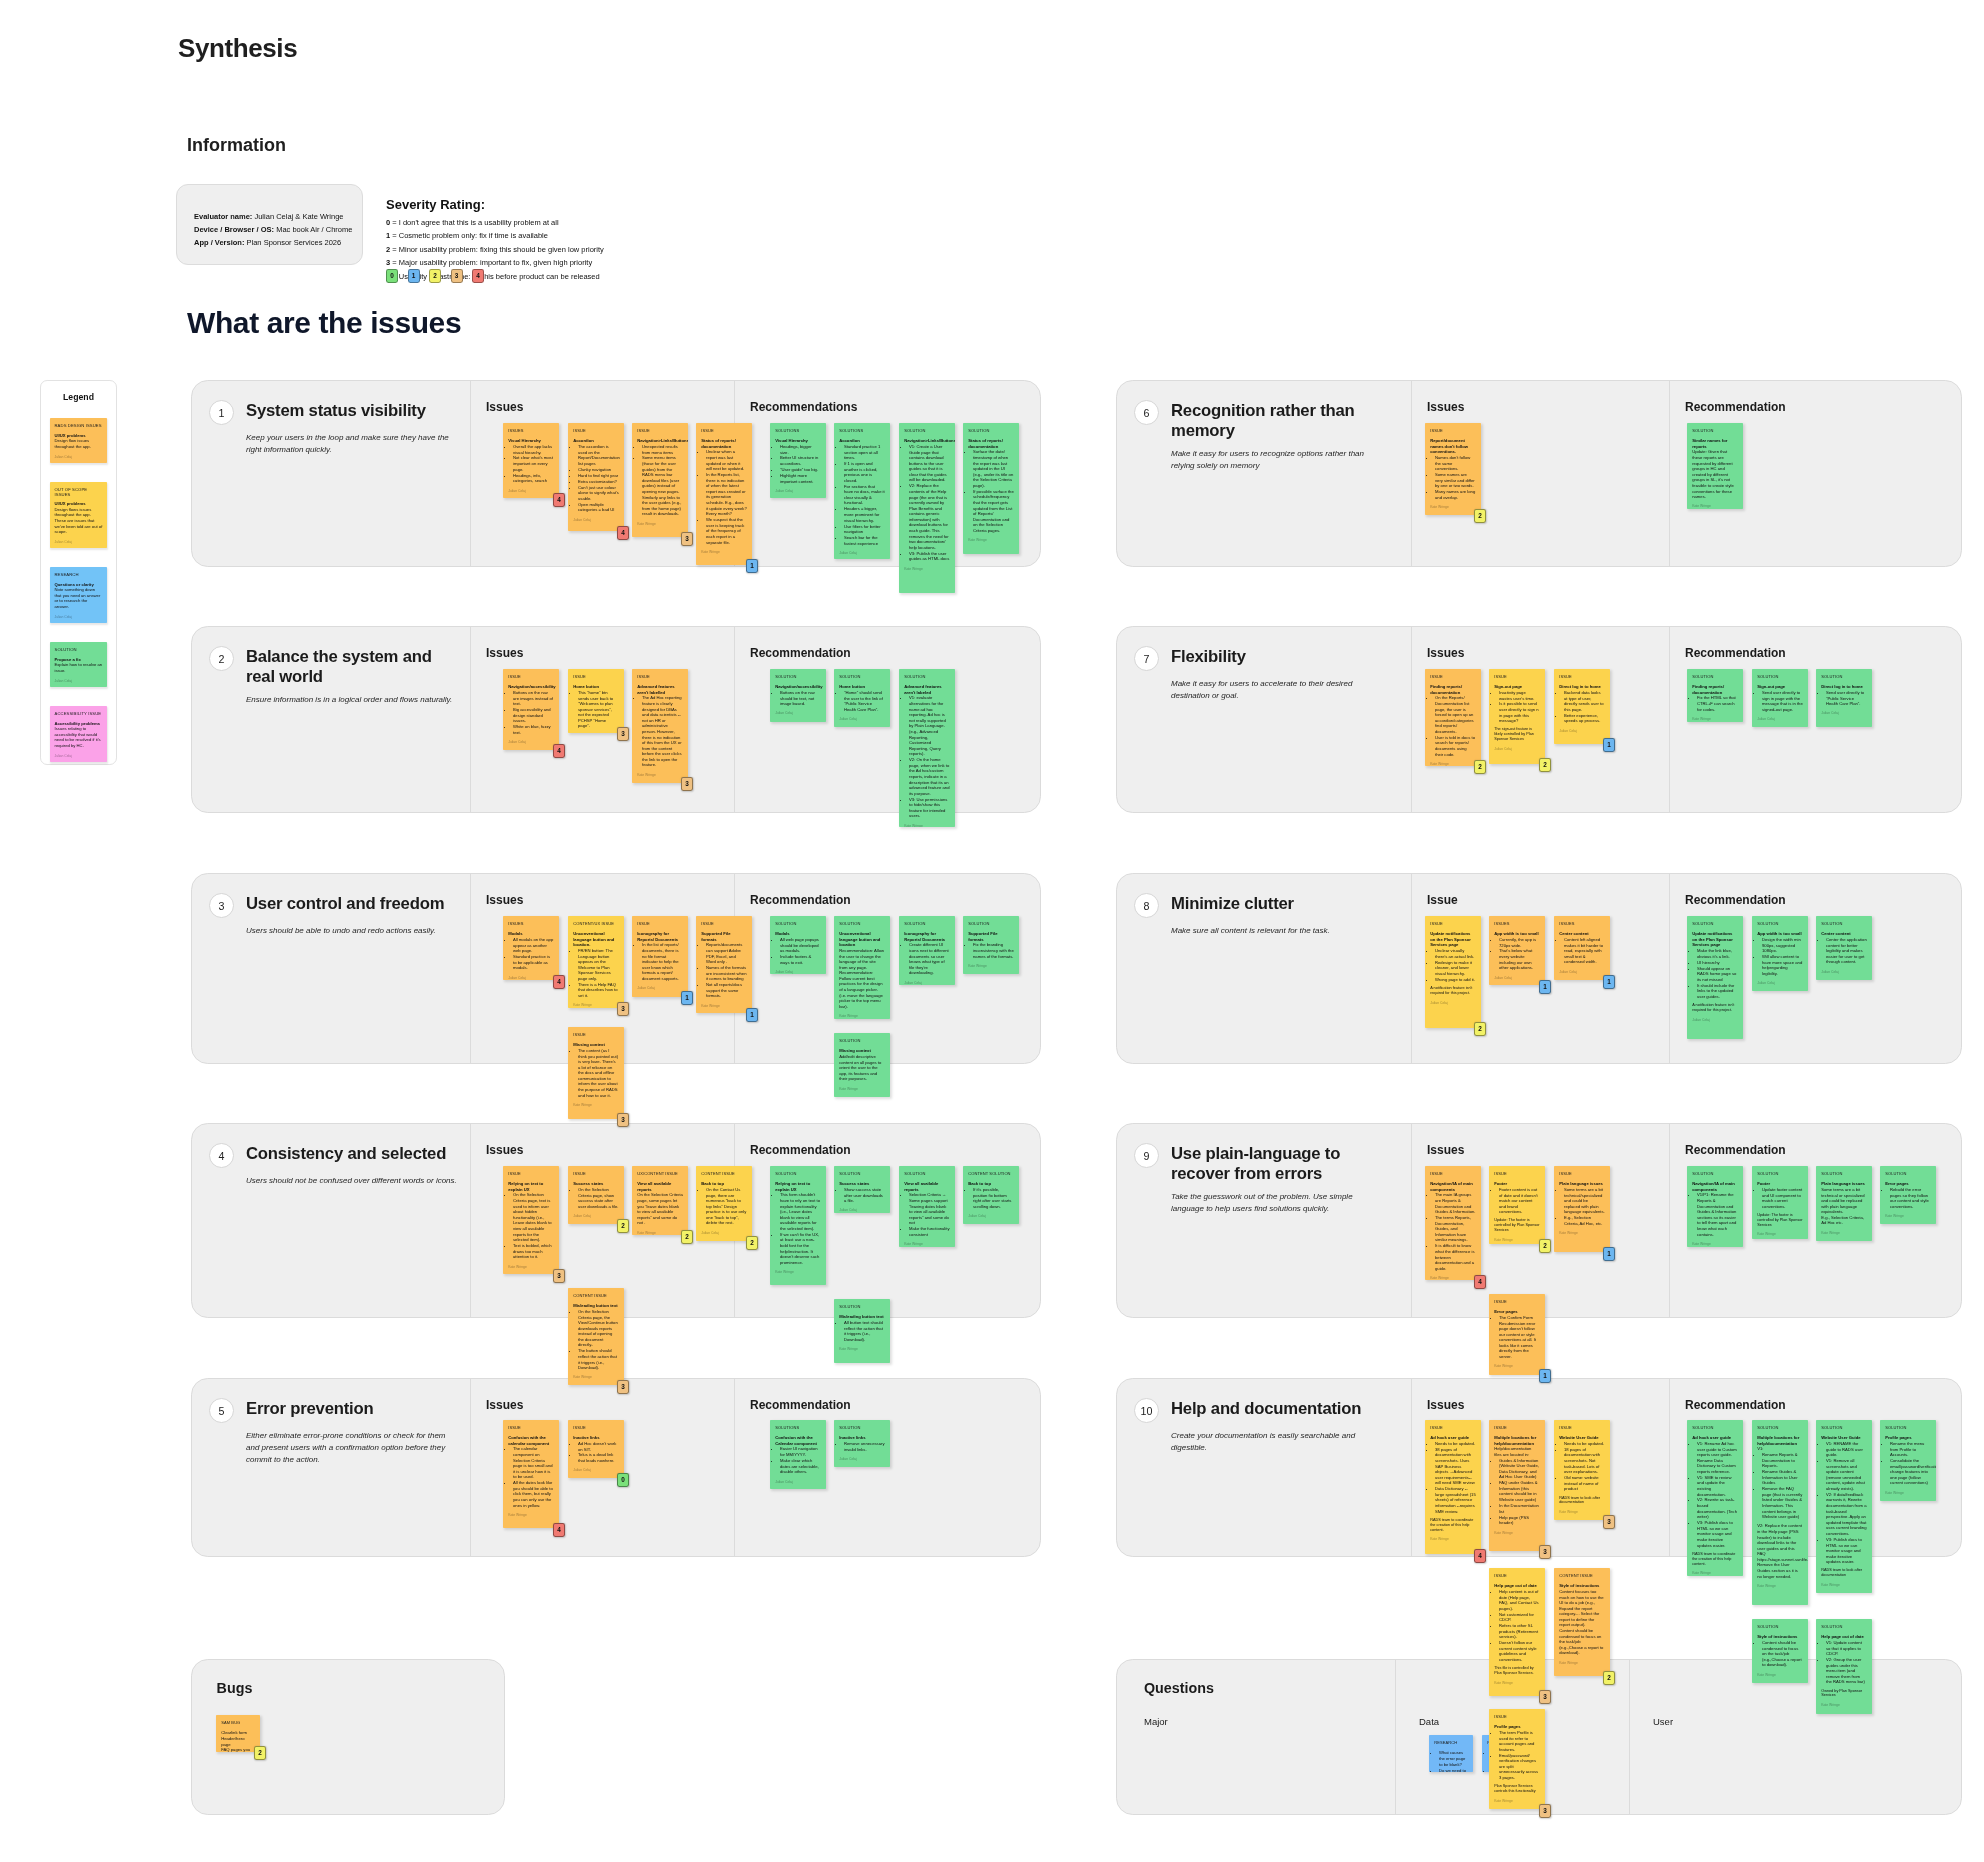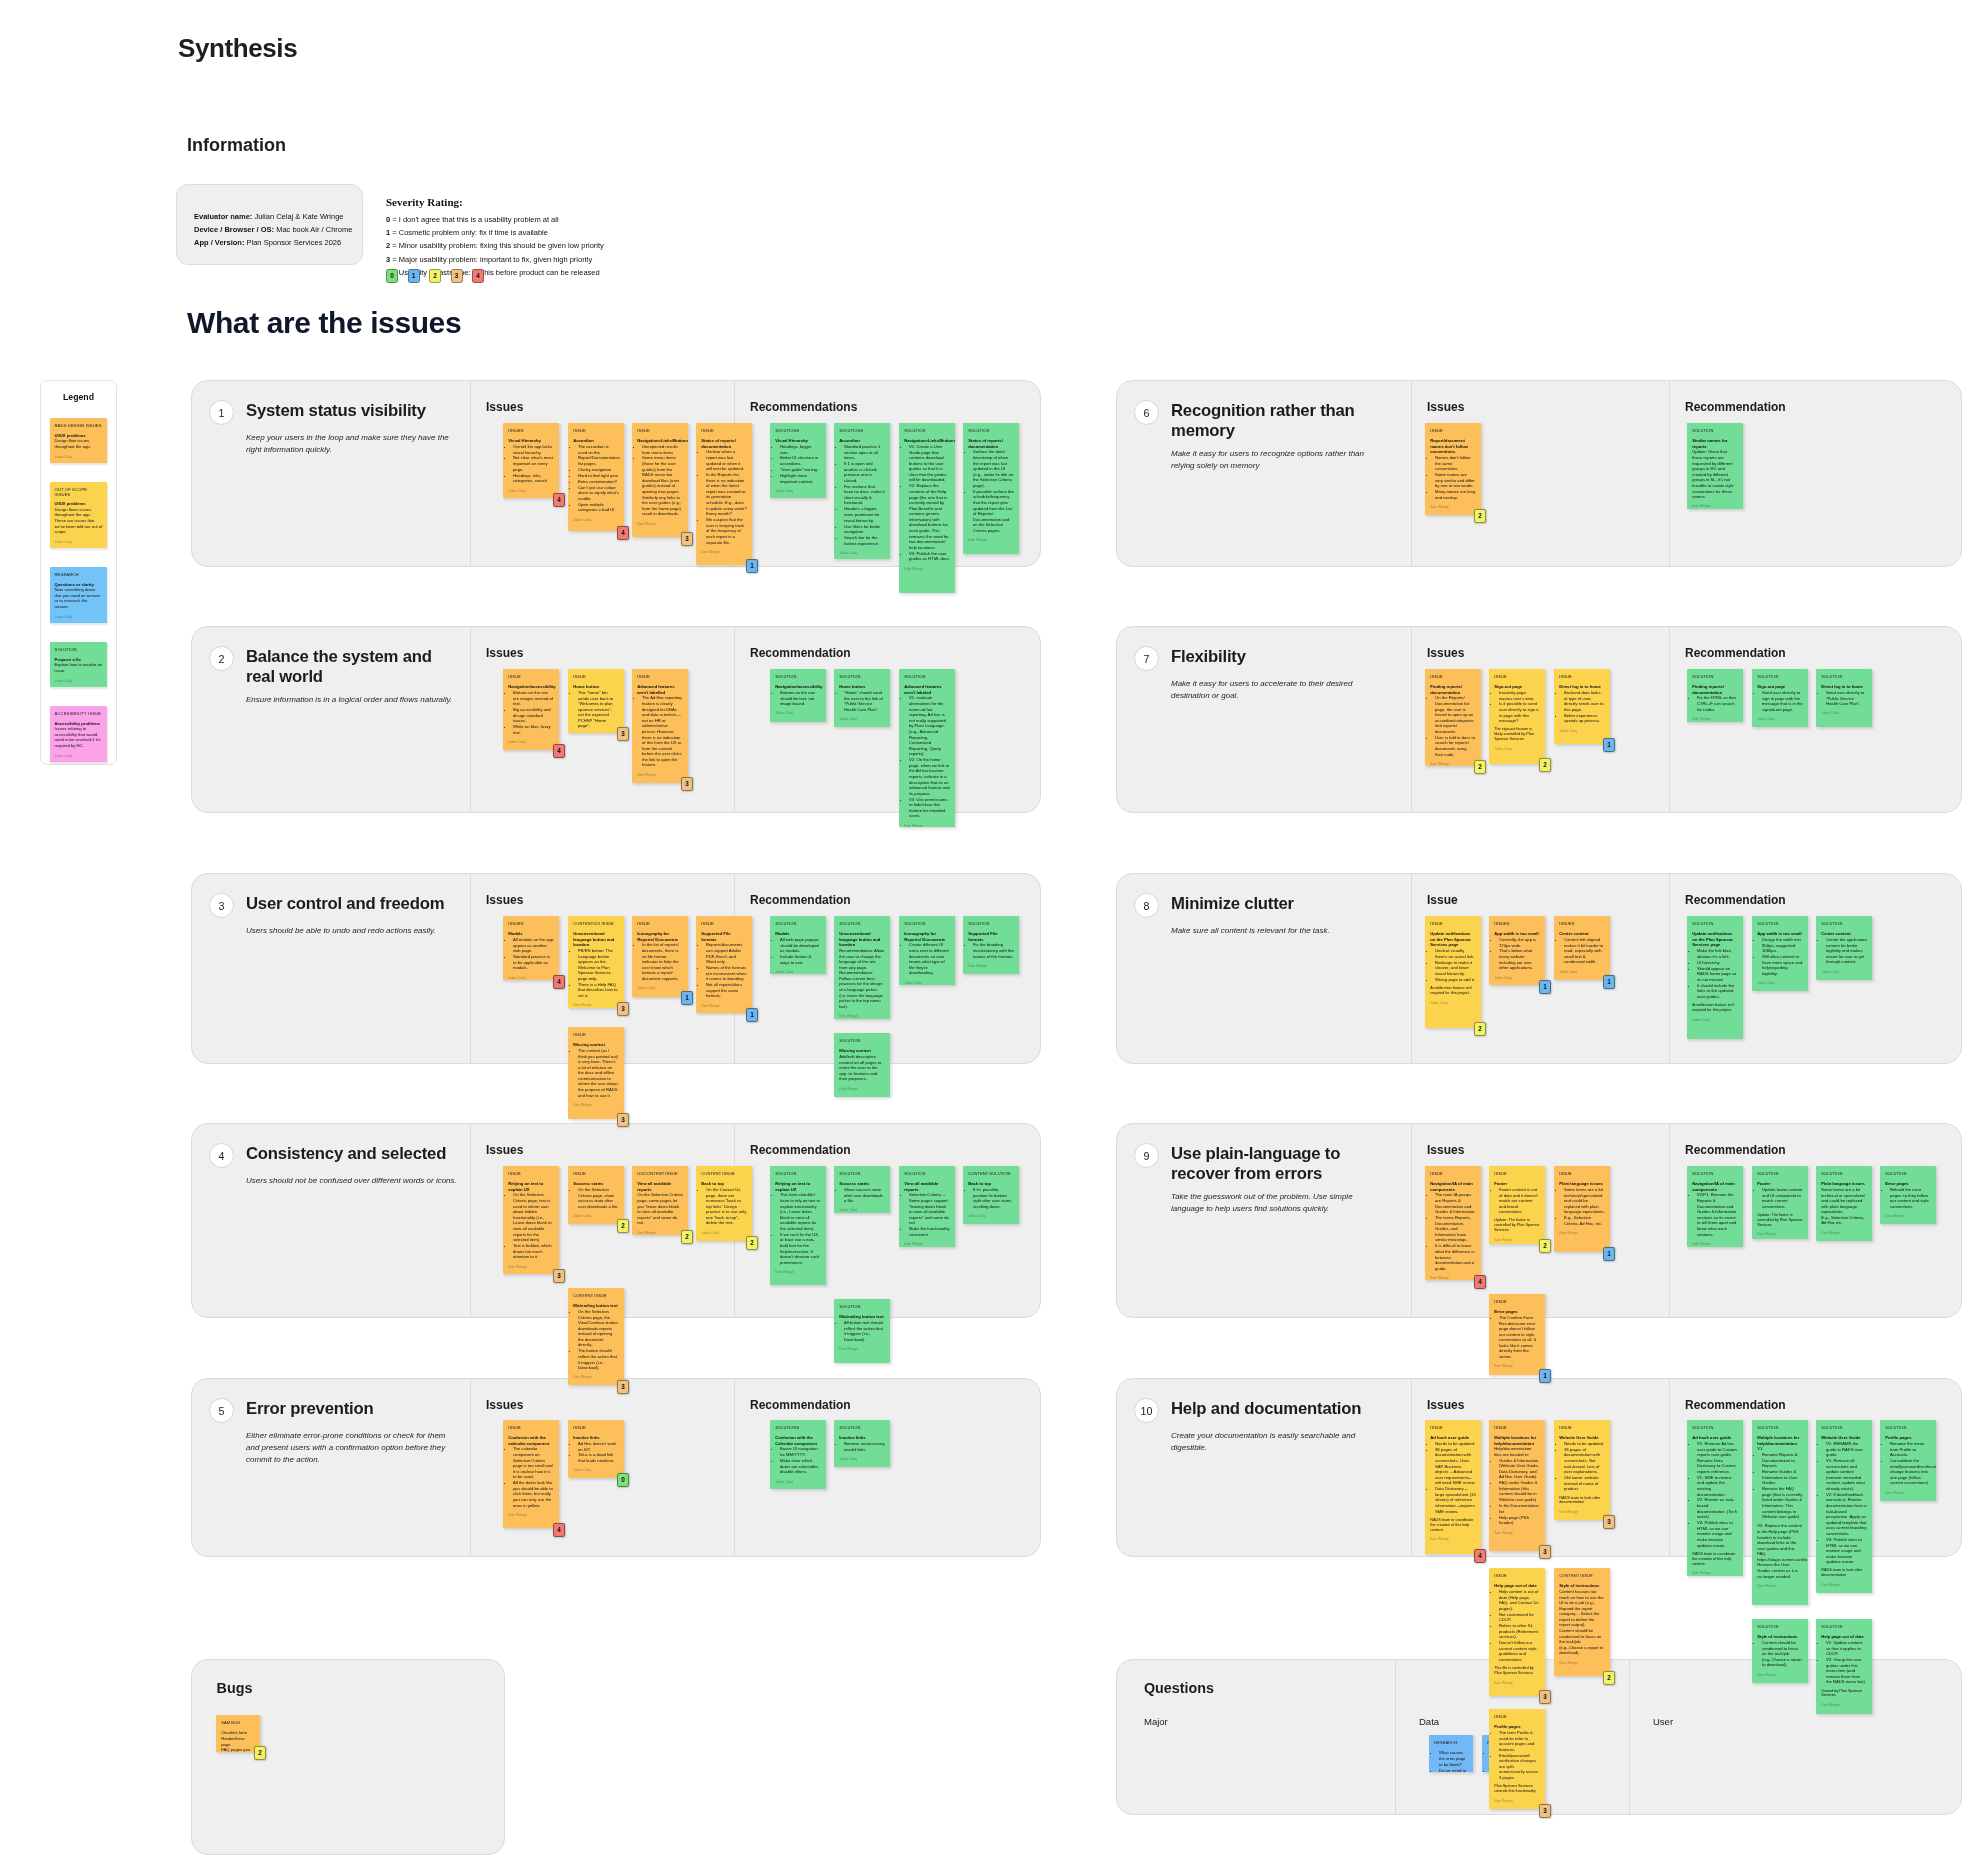--- a/index.html
+++ b/index.html
@@ -8,21 +8,21 @@
 
   .page-title { position: absolute; left: 178px; top: 33px; font-size: 26px; font-weight: 700; color: #1f1f1f; letter-spacing: -0.4px; }
   .info-title { position: absolute; left: 187px; top: 135px; font-size: 18px; font-weight: 700; color: #1f1f1f; }
   .section-title { position: absolute; left: 187px; top: 306px; font-size: 30px; font-weight: 700; color: #0f172a; letter-spacing: -0.4px; }
 
   .info-box { position: absolute; left: 176px; top: 184px; width: 187px; height: 81px; background: #efefef; border: 1.2px solid #dcdcdc; border-radius: 12px; }
   .info-lines { position: absolute; left: 194px; top: 210px; font-size: 7.5px; line-height: 1.75; color: #111; }
   .info-lines b { font-weight: 700; }
 
   .sev-block { position: absolute; left: 386px; top: 193px; font-size: 7.5px; line-height: 1.78; color: #111; }
-  .sev-block .sev-head { font-weight: 700; font-size: 11px; font-family: Liberation Serif, serif; }
+  .sev-block .sev-head { font-weight: 700; font-size: 13px; }
   .sev-block b { font-weight: 700; }
   .sev-chips { position: absolute; left: 386px; top: 269px; display: flex; gap: 9.5px; }
   .chip { width: 12px; height: 13.5px; border-radius: 2.4px; display: flex; align-items: center; justify-content: center; font-size: 6.4px; font-weight: 700; color: #111; border: 0.6px solid rgba(0,0,0,.35); }
 
   
   .legend { position: absolute; left: 40px; top: 380px; width: 77px; height: 385px; background: #fff; border: 1.2px solid #e2e2e2; border-radius: 7.1px; }
   .legend-title { text-align: center; margin-top: 11px; font-size: 8.7px; font-weight: 700; color: #111; }
   .legend-notes { padding: 16px 8.7px 0 8.7px; display: flex; flex-direction: column; gap: 19px; }
   .lnote { border-radius: 0.8px; padding: 5.2px 4.8px 4px 4.8px; box-shadow: 0.8px 1.2px 2px rgba(0,0,0,.10); }
   .lnote .lcat { font-size: 4.2px; letter-spacing: 0.1px; color: #1a1a1a; margin-bottom: 4.4px; }
@@ -209,21 +209,21 @@
       <div class="vsep" style="left: 294px;"></div>
       <div class="vsep" style="left: 552px;"></div>
       <div class="num-circle" style="left: 16.7px; top: 19px;">10</div>
       <div class="card-h" style="left: 54px; top: 20px; width: 206px;">Help and documentation</div>
       <div class="card-sub" style="left: 54px; top: 51px; width: 214px;">Create your documentation is easily searchable and digestible.</div>
       <div class="col-h" style="left: 310px; top: 19px;">Issues</div>
       <div class="col-h" style="left: 568px; top: 19px;">Recommendation</div>
     </div>
   </div>
 
-<div class="bigcard" style="left:191px; top:1659px; width:314px; height:196px;">
+<div class="bigcard" style="left:191px; top:1659px; width:314px; height:156px;">
   <div class="bottom-h" style="left:24.6px; top:20px;">Bugs</div>
 </div>
 <div id="bugs-notes">
     <div class="note" style="left: 216px; top: 1715px; width: 44px; background: rgb(252, 191, 89); height: 37px;">
       <div class="cat">SAM BUG</div>
       <p>Clearlink form</p>
       <p>Header/hero page</p>
       <p>FAQ pages you see when</p>
     </div>
     <div class="sev" style="left: 254px; top: 1746px; background: rgb(242, 242, 103);">2</div>

